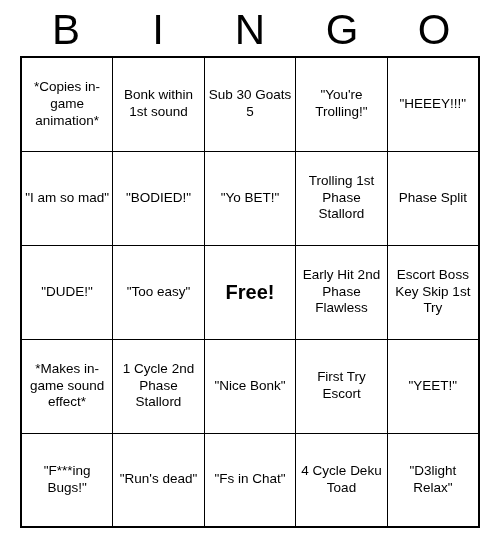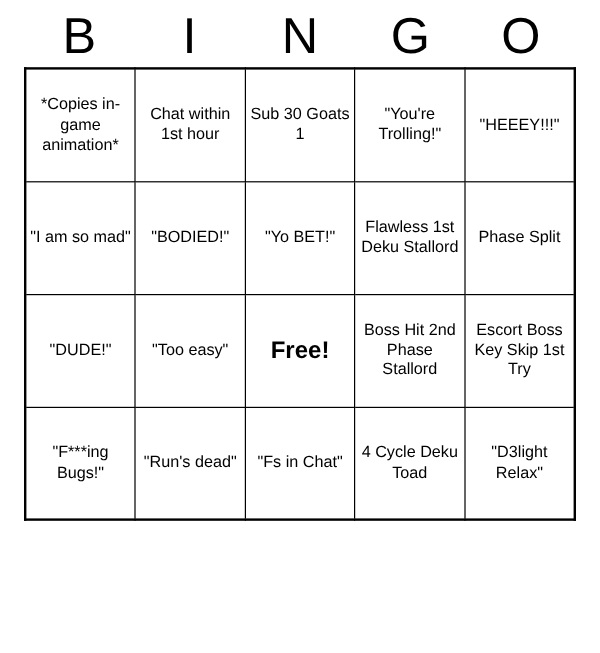--- a/index.html
+++ b/index.html
@@ -57,38 +57,45 @@
   <span class="bingo-letter">I</span>
   <span class="bingo-letter">N</span>
   <span class="bingo-letter">G</span>
   <span class="bingo-letter">O</span>
 </div>
 
 <table class="bingo-grid">
   <tbody id="grid-body">
   <tr>
         <td>*Copies in-game animation*</td>
-        <td>Chat within 1st hour</td>
-        <td>Sub 30 Goats 1</td>
+        <td>Bonk within 1st sound</td>
+        <td>Sub 30 Goats 5</td>
         <td>"You're Trolling!"</td>
         <td>"HEEEY!!!"</td>
       </tr>
       <tr>
         <td>"I am so mad"</td>
         <td>"BODIED!"</td>
         <td>"Yo BET!"</td>
-        <td>Flawless 1st Deku Stallord</td>
+        <td>Trolling 1st Phase Stallord</td>
         <td>Phase Split</td>
       </tr>
       <tr>
         <td>"DUDE!"</td>
         <td>"Too easy"</td>
         <td class="free">Free!</td>
-        <td>Boss Hit 2nd Phase Stallord</td>
+        <td>Early Hit 2nd Phase Flawless</td>
         <td>Escort Boss Key Skip 1st Try</td>
+      </tr>
+      <tr>
+        <td>*Makes in-game sound effect*</td>
+        <td>1 Cycle 2nd Phase Stallord</td>
+        <td>"Nice Bonk"</td>
+        <td>First Try Escort</td>
+        <td>"YEET!"</td>
       </tr>
       <tr>
         <td>"F***ing Bugs!"</td>
         <td>"Run's dead"</td>
         <td>"Fs in Chat"</td>
         <td>4 Cycle Deku Toad</td>
         <td>"D3light Relax"</td>
       </tr>
     </tbody>
 </table>

